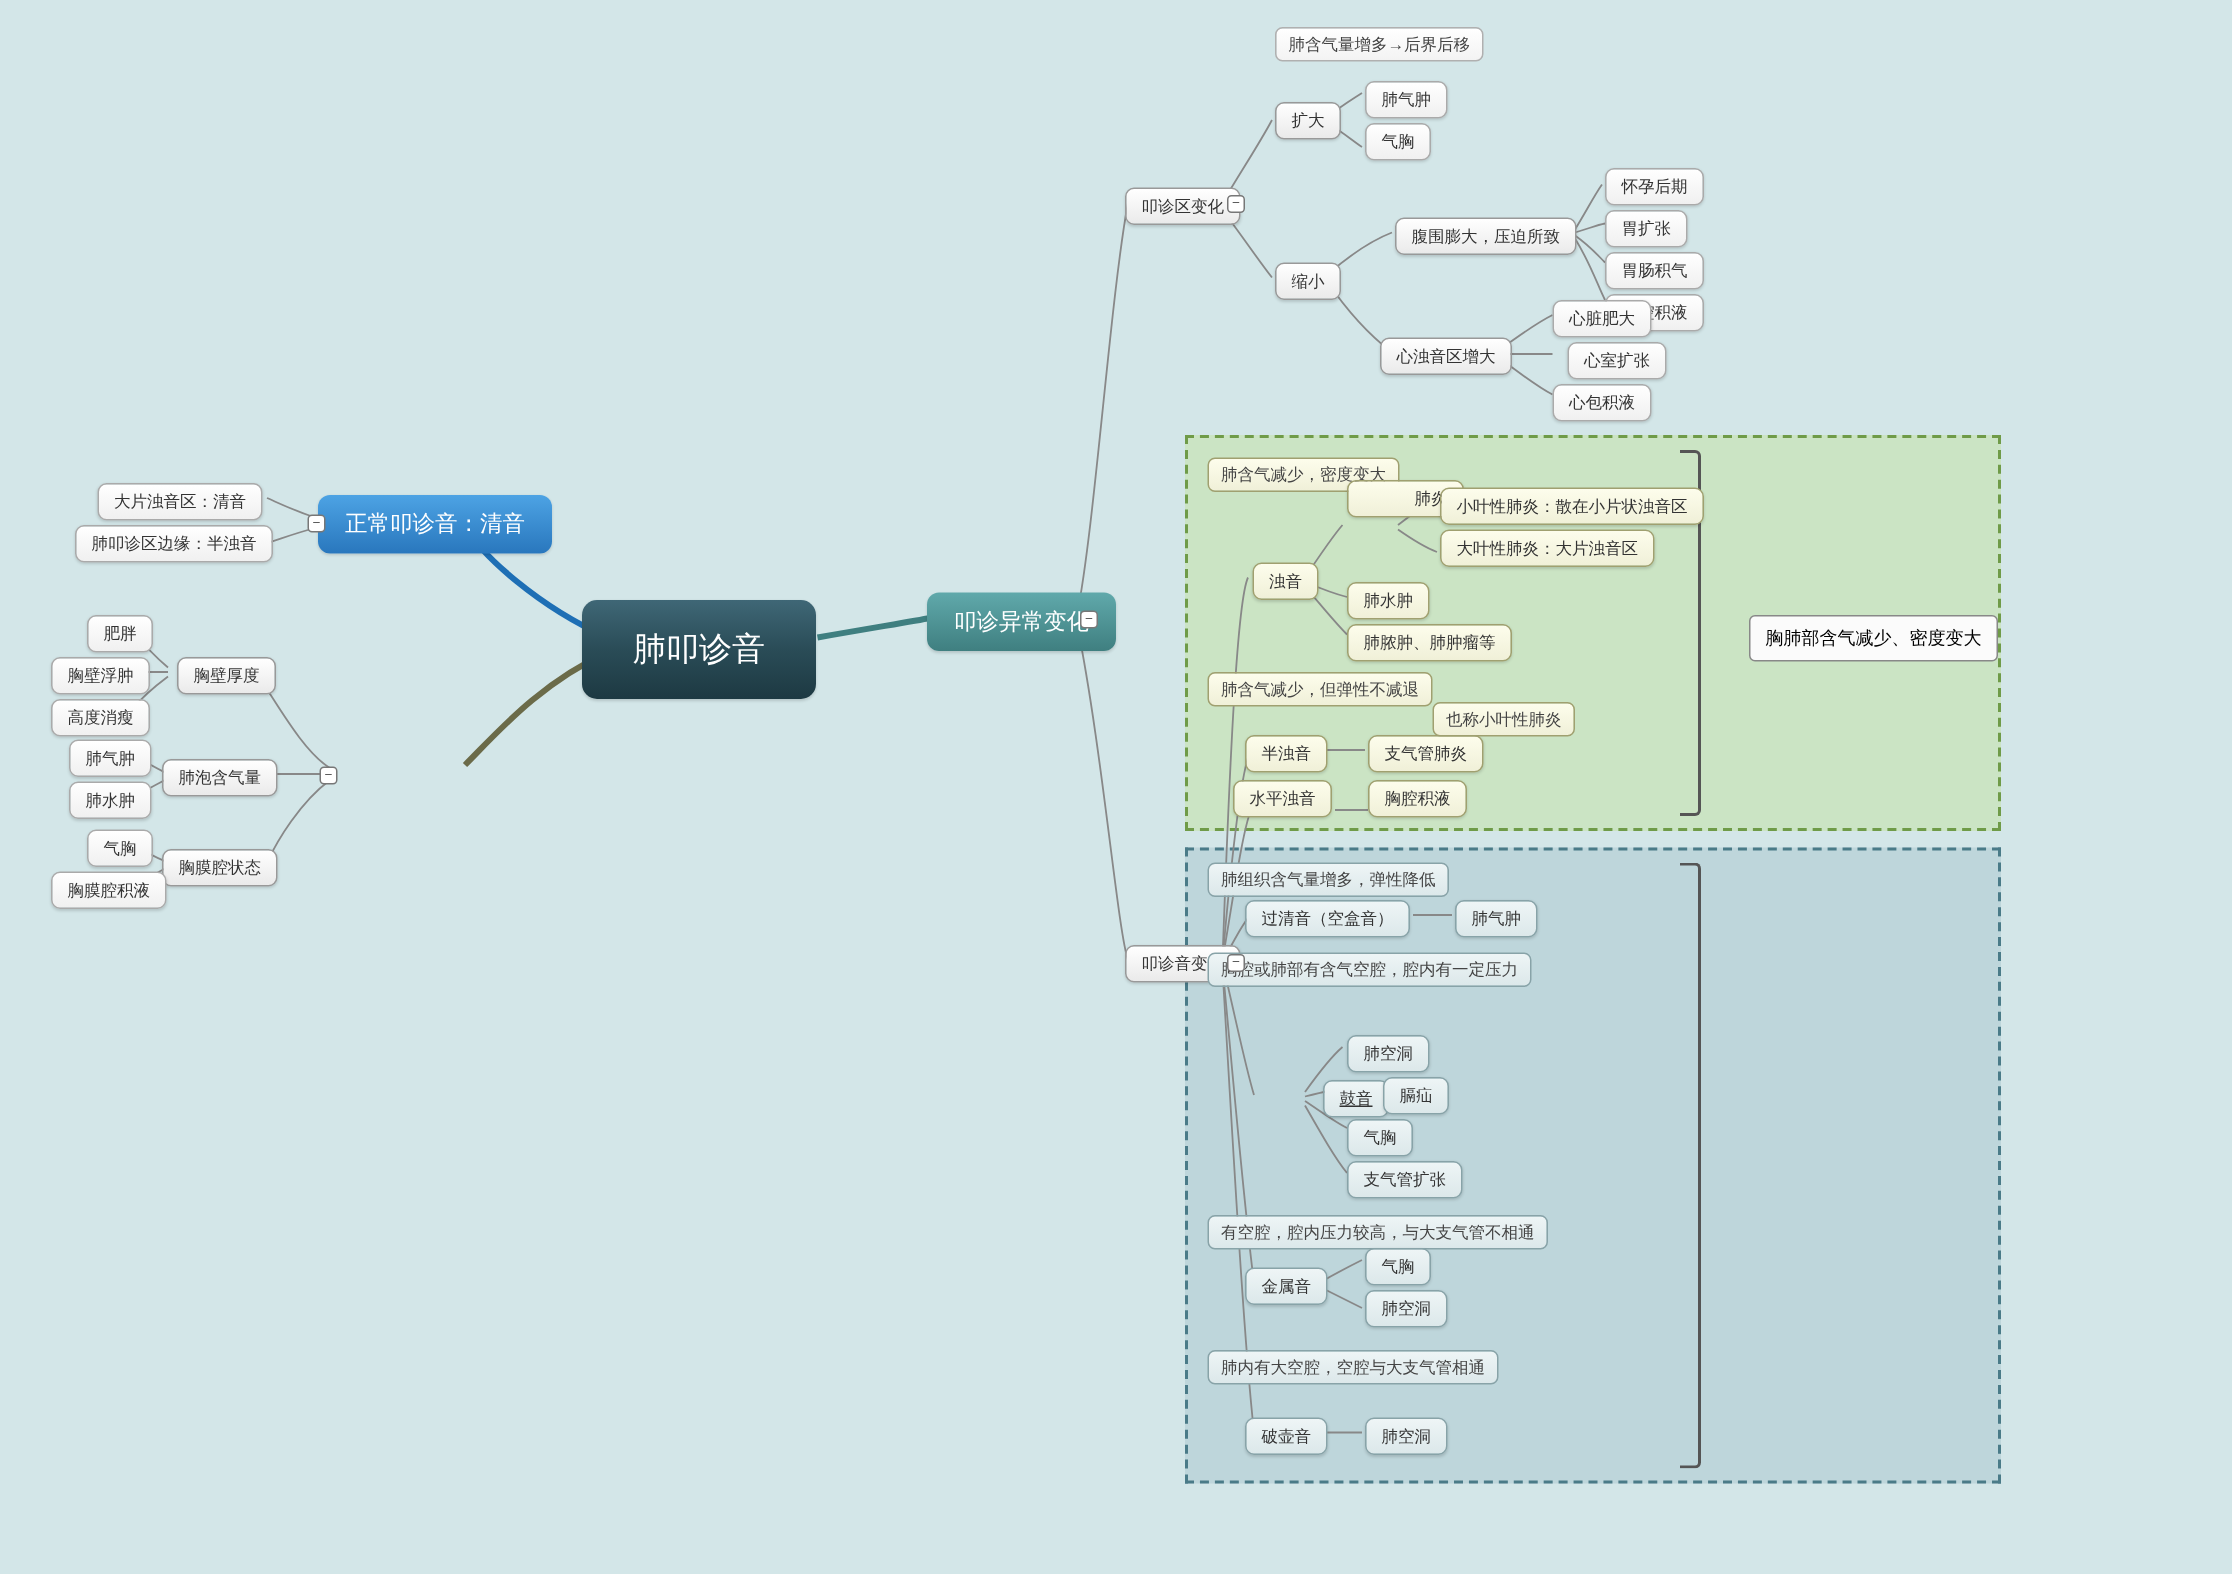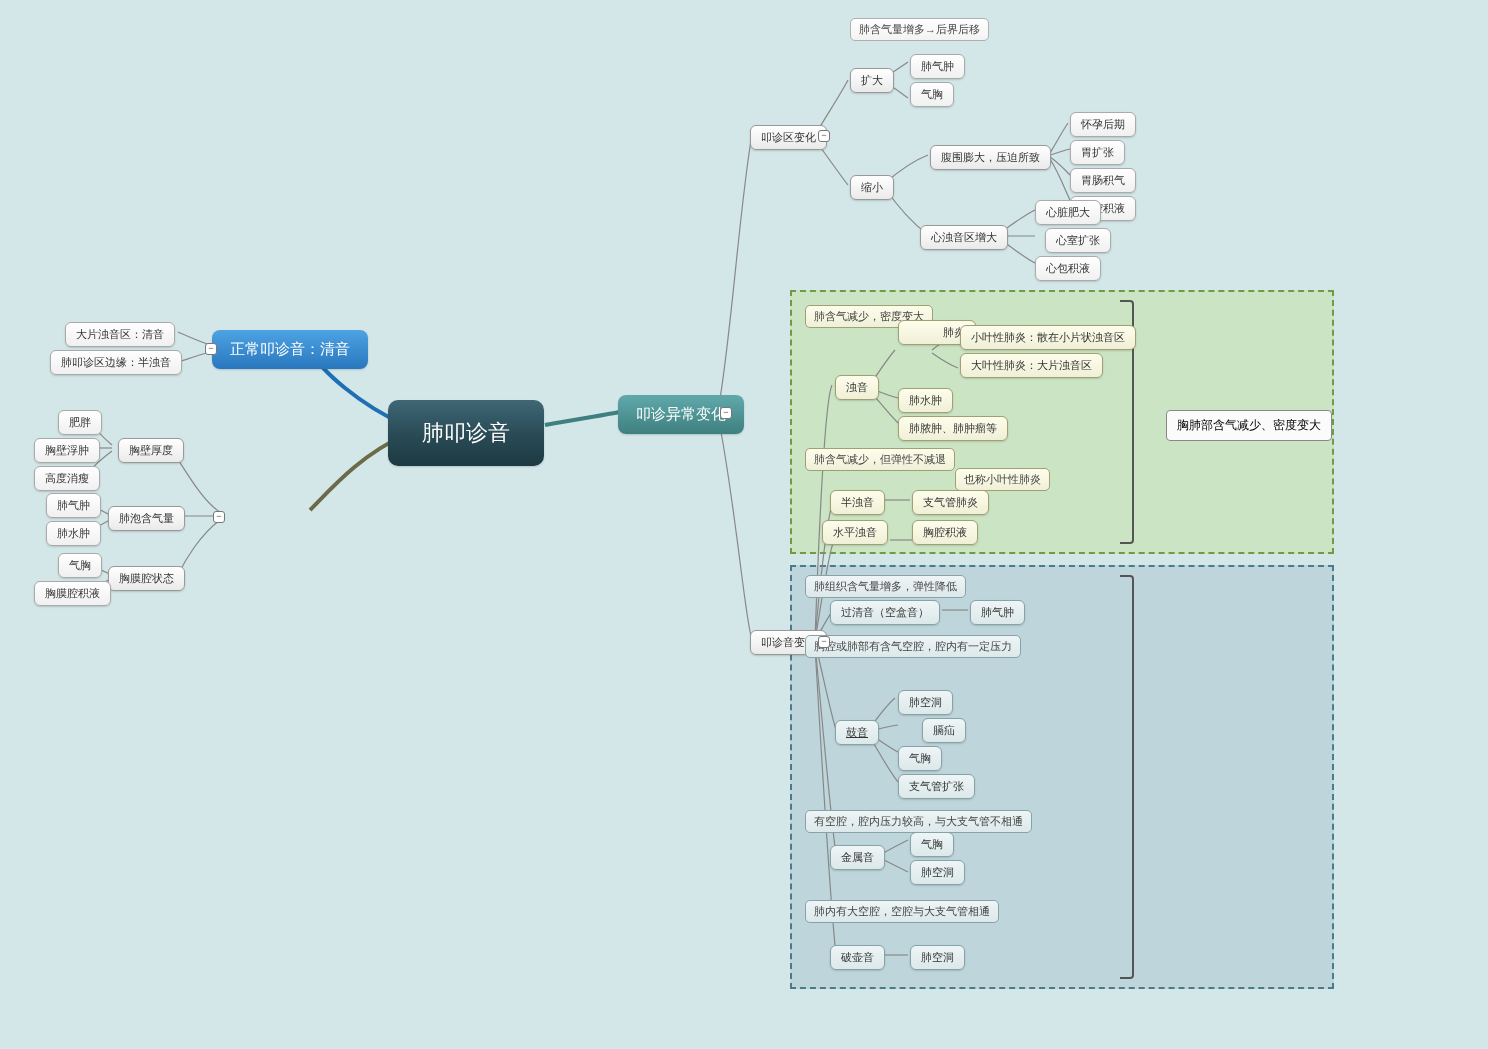--- a/index.html
+++ b/index.html
@@ -178,21 +178,21 @@
   <div class="node sub inzone" style="left:830px;top:490px;">半浊音</div>
   <div class="node leaf inzone" style="left:912px;top:490px;">支气管肺炎</div>
   <div class="desc inzone" style="left:955px;top:468px;">也称小叶性肺炎</div>
   <div class="node sub inzone" style="left:822px;top:520px;">水平浊音</div>
   <div class="node leaf inzone" style="left:912px;top:520px;">胸腔积液</div>
 
   <div class="desc inblue" style="left:805px;top:575px;">肺组织含气量增多，弹性降低</div>
   <div class="node sub inblue" style="left:830px;top:600px;">过清音（空盒音）</div>
   <div class="node leaf inblue" style="left:970px;top:600px;">肺气肿</div>
   <div class="desc inblue" style="left:805px;top:635px;">胸腔或肺部有含气空腔，腔内有一定压力</div>
-  <div class="node sub inblue" style="left:835px;top:720px;text-decoration:underline;">鼓音</div>
+  <div class="node sub inblue" style="left:882px;top:720px;text-decoration:underline;">鼓音</div>
   <div class="node leaf inblue" style="left:898px;top:690px;">肺空洞</div>
   <div class="node leaf inblue" style="left:898px;top:718px;margin-left:24px;">膈疝</div>
   <div class="node leaf inblue" style="left:898px;top:746px;">气胸</div>
   <div class="node leaf inblue" style="left:898px;top:774px;">支气管扩张</div>
   <div class="desc inblue" style="left:805px;top:810px;">有空腔，腔内压力较高，与大支气管不相通</div>
   <div class="node sub inblue" style="left:830px;top:845px;">金属音</div>
   <div class="node leaf inblue" style="left:910px;top:832px;">气胸</div>
   <div class="node leaf inblue" style="left:910px;top:860px;">肺空洞</div>
   <div class="desc inblue" style="left:805px;top:900px;">肺内有大空腔，空腔与大支气管相通</div>
   <div class="node sub inblue" style="left:830px;top:945px;">破壶音</div>

